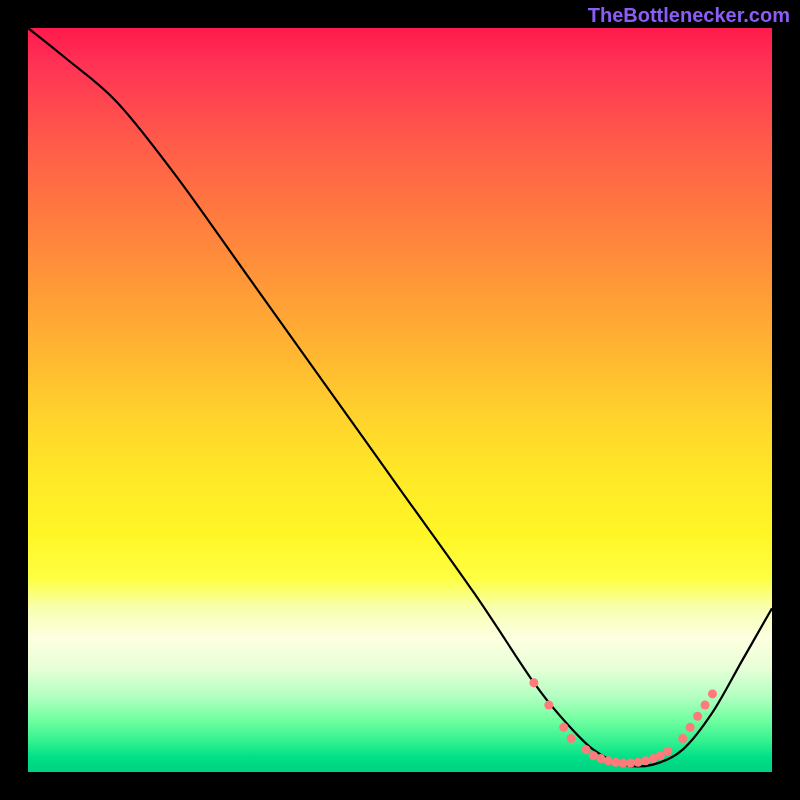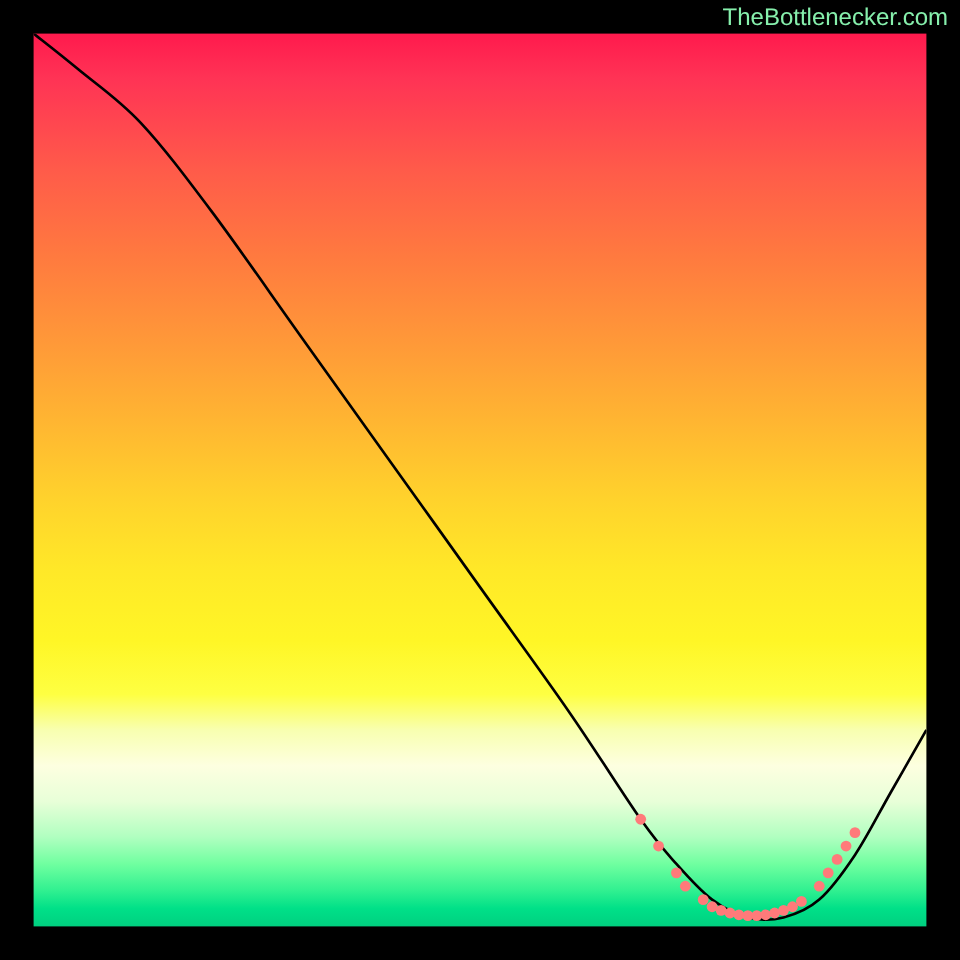--- a/index.html
+++ b/index.html
@@ -7,23 +7,23 @@
     width: 800px;
     height: 800px;
     background: #000;
     position: relative;
     font-family: Arial, sans-serif;
   }
   .watermark {
     position: absolute;
     top: 4px;
     right: 10px;
-    color: #86efac;
+    color: #8b5cf6;
     font-size: 20px;
-    font-weight: normal;
+    font-weight: bold;
     z-index: 10;
   }
   .plot-area {
     position: absolute;
     top: 28px;
     left: 28px;
     width: 744px;
     height: 744px;
     background: linear-gradient(to bottom,
       #ff1a4d 0%,

